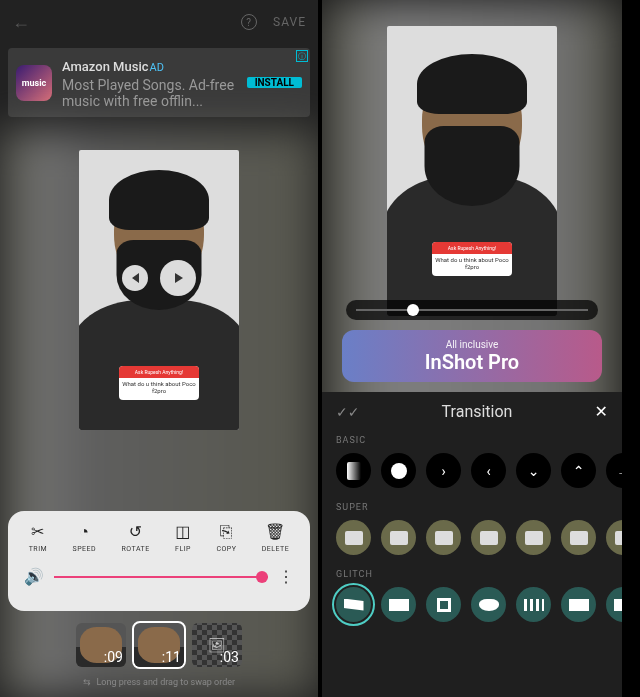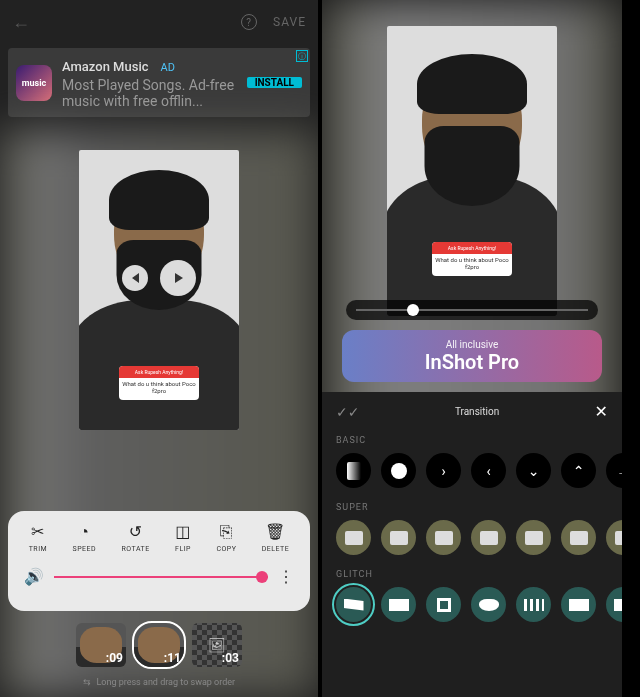--- a/index.html
+++ b/index.html
@@ -9,21 +9,21 @@
   .right { width: 300px; background: #1a1a1a; }
 
   
   .topbar { height: 44px; display: flex; align-items: center; padding: 0 12px; justify-content: space-between; color: #666; }
   .topbar .back { color: #555; font-size: 18px; }
   .topbar .right-ctrls { display: flex; gap: 16px; align-items: center; font-size: 12px; letter-spacing: 1px; }
   .ad-banner { margin: 4px 8px 0 8px; background: #3a3a3a; border-radius: 4px; display: flex; align-items: center; padding: 8px; position: relative; }
   .ad-icon { width: 36px; height: 36px; background: linear-gradient(135deg, #3a1c71, #d76d77); border-radius: 8px; display: flex; align-items: center; justify-content: center; font-size: 9px; font-weight: bold; color: #fff; }
   .ad-text { flex: 1; margin-left: 10px; color: #ddd; }
   .ad-title { font-size: 13px; font-weight: 500; }
-  .ad-tag { color: #4fc3f7; font-size: 11px; margin-left: 12px; }
+  .ad-tag { color: #4fc3f7; font-size: 11px; margin-left: 1px; }
   .ad-sub { font-size: 14px; color: #999; margin-top: 2px; }
   .ad-btn { background: #00bcd4; color: #000; font-size: 10px; font-weight: bold; padding: 0 8px; border-radius: 2px; }
   .ad-close { position: absolute; top: 2px; right: 2px; width: 12px; height: 12px; border: 1px solid #00bcd4; font-size: 8px; color: #00bcd4; display: flex; align-items: center; justify-content: center; }
 
   .preview-wrap { position: absolute; top: 130px; left: 0; right: 0; bottom: 0; }
   .blurbg { position: absolute; inset: 0; background: linear-gradient(90deg, #7a7a6a 0%, #aaa 15%, #888 25%, #7a7a6a 100%); filter: blur(20px); opacity: 0.6; }
   .preview { position: absolute; left: 50%; top: 20px; transform: translateX(-50%); width: 160px; height: 280px; background: #ddd; border-radius: 2px; overflow: hidden; }
   .face { position: absolute; top: 30px; left: 50%; transform: translateX(-50%); width: 90px; height: 110px; background: #8a6a4a; border-radius: 45% 45% 50% 50%; }
   .hair { position: absolute; top: 20px; left: 50%; transform: translateX(-50%); width: 100px; height: 60px; background: #1a1a1a; border-radius: 50% 50% 20% 20%; }
   .beard { position: absolute; top: 90px; left: 50%; transform: translateX(-50%); width: 85px; height: 70px; background: #1a1a1a; border-radius: 20% 20% 50% 50%; }
@@ -39,43 +39,43 @@
   .edit-row { display: flex; justify-content: space-around; }
   .edit-item { display: flex; flex-direction: column; align-items: center; gap: 4px; font-size: 7px; color: #333; letter-spacing: 0.5px; }
   .edit-item .ic { font-size: 16px; color: #222; height: 20px; display: flex; align-items: center; }
   .vol-row { display: flex; align-items: center; margin-top: 14px; padding: 0 8px; gap: 10px; }
   .vol-slider { flex: 1; height: 2px; background: #ec407a; position: relative; }
   .vol-thumb { position: absolute; right: 0; top: -5px; width: 12px; height: 12px; border-radius: 50%; background: #ec407a; }
   .vol-more { color: #333; font-size: 16px; }
 
   .clips { position: absolute; bottom: 30px; left: 0; right: 0; height: 44px; display: flex; justify-content: center; gap: 8px; }
   .clip { width: 50px; height: 44px; background: #555; border-radius: 6px; position: relative; overflow: hidden; }
-  .clip.selected { outline: 2px solid #fff; border-radius: 18px; }
+  .clip.selected { outline: 2px solid #fff; }
   .clip .mini-face { position: absolute; inset: 4px; background: #8a6a4a; border-radius: 40%; }
   .clip .mini-body { position: absolute; bottom: 0; left: 0; right: 0; height: 20px; background: #2a2a2a; }
-  .clip .dur { position: absolute; bottom: 2px; right: 3px; font-size: 12px; color: #fff; font-weight: bold; }
+  .clip .dur { position: absolute; bottom: 2px; right: 3px; font-size: 14px; color: #fff; }
   .clip.add { background: repeating-conic-gradient(#555 0% 25%, #333 0% 50%) 50% / 10px 10px; display:flex; align-items:center; justify-content:center; }
   .clip.add .plus { color: #ccc; font-size: 14px; }
 
   .hint { position: absolute; bottom: 10px; left: 0; right: 0; text-align: center; font-size: 9px; color: #888; }
 
   
   .right .blurbg2 { position: absolute; inset: 0; background: linear-gradient(90deg, #6a6a5a, #aaa 20%, #999 80%, #6a6a5a); filter: blur(22px); opacity: 0.7; }
   .right .preview2 { position: absolute; left: 50%; top: 26px; transform: translateX(-50%); width: 170px; height: 290px; background: #ddd; border-radius: 2px; overflow: hidden; }
   .slider-track { position: absolute; top: 300px; left: 24px; right: 24px; height: 20px; background: rgba(0,0,0,0.7); border-radius: 10px; display: flex; align-items: center; padding: 0 10px; }
   .slider-line { flex: 1; height: 2px; background: #666; position: relative; }
   .slider-knob { position: absolute; left: 22%; top: -5px; width: 12px; height: 12px; background: #fff; border-radius: 50%; }
 
   .pro-banner { position: absolute; top: 330px; left: 20px; right: 20px; height: 52px; border-radius: 12px; background: linear-gradient(90deg, #6a7fc7, #b85a8a); display: flex; flex-direction: column; align-items: center; justify-content: center; color: #fff; }
   .pro-banner .small { font-size: 10px; opacity: 0.9; }
   .pro-banner .big { font-size: 20px; font-weight: 600; }
 
   .trans-panel { position: absolute; top: 392px; left: 0; right: 0; bottom: 0; background: #1f1f1f; }
   .trans-head { display: flex; align-items: center; justify-content: space-between; padding: 10px 14px; color: #ddd; }
-  .trans-title { font-size: 10px; }
+  .trans-title { font-size: 16px; }
   .trans-close { color: #fff; font-size: 16px; }
   .trans-check { color: #888; font-size: 14px; }
   .trans-section { padding: 4px 14px 2px; font-size: 9px; color: #777; letter-spacing: 1px; }
   .trans-row { display: flex; gap: 10px; padding: 6px 14px 10px; overflow: hidden; }
   .trans-item { width: 35px; height: 35px; border-radius: 50%; background: #000; display: flex; align-items: center; justify-content: center; color: #fff; font-size: 14px; flex-shrink: 0; }
   .trans-item.super { background: #6a6a4a; }
   .trans-item.super .inner { width: 18px; height: 14px; background: #ddd; border-radius: 2px; }
   .trans-item.glitch { background: #2a5a55; }
   .trans-item.glitch.selected { outline: 2px solid #4ecdc4; outline-offset: 2px; }
   .trans-item.glitch .ginner { width: 20px; height: 12px; background: #fff; position: relative; }

